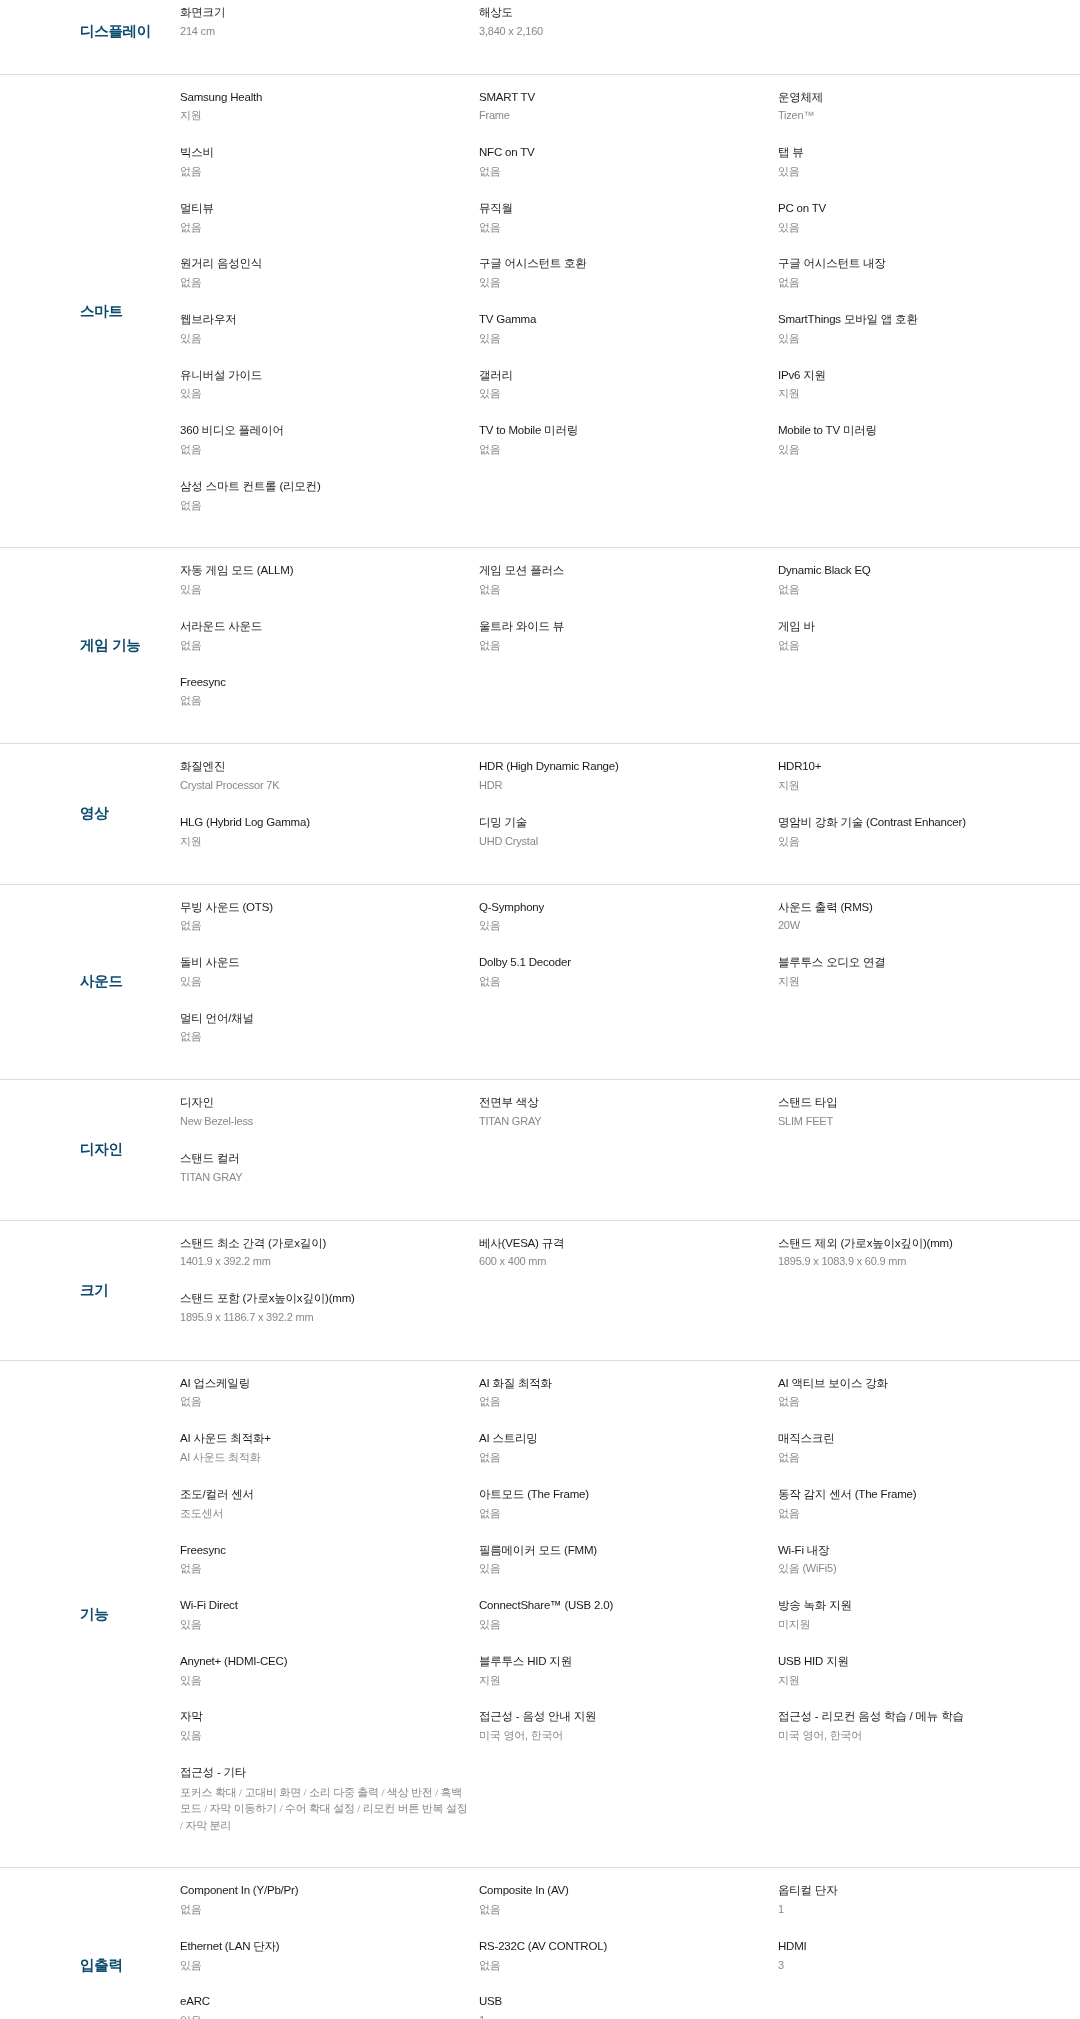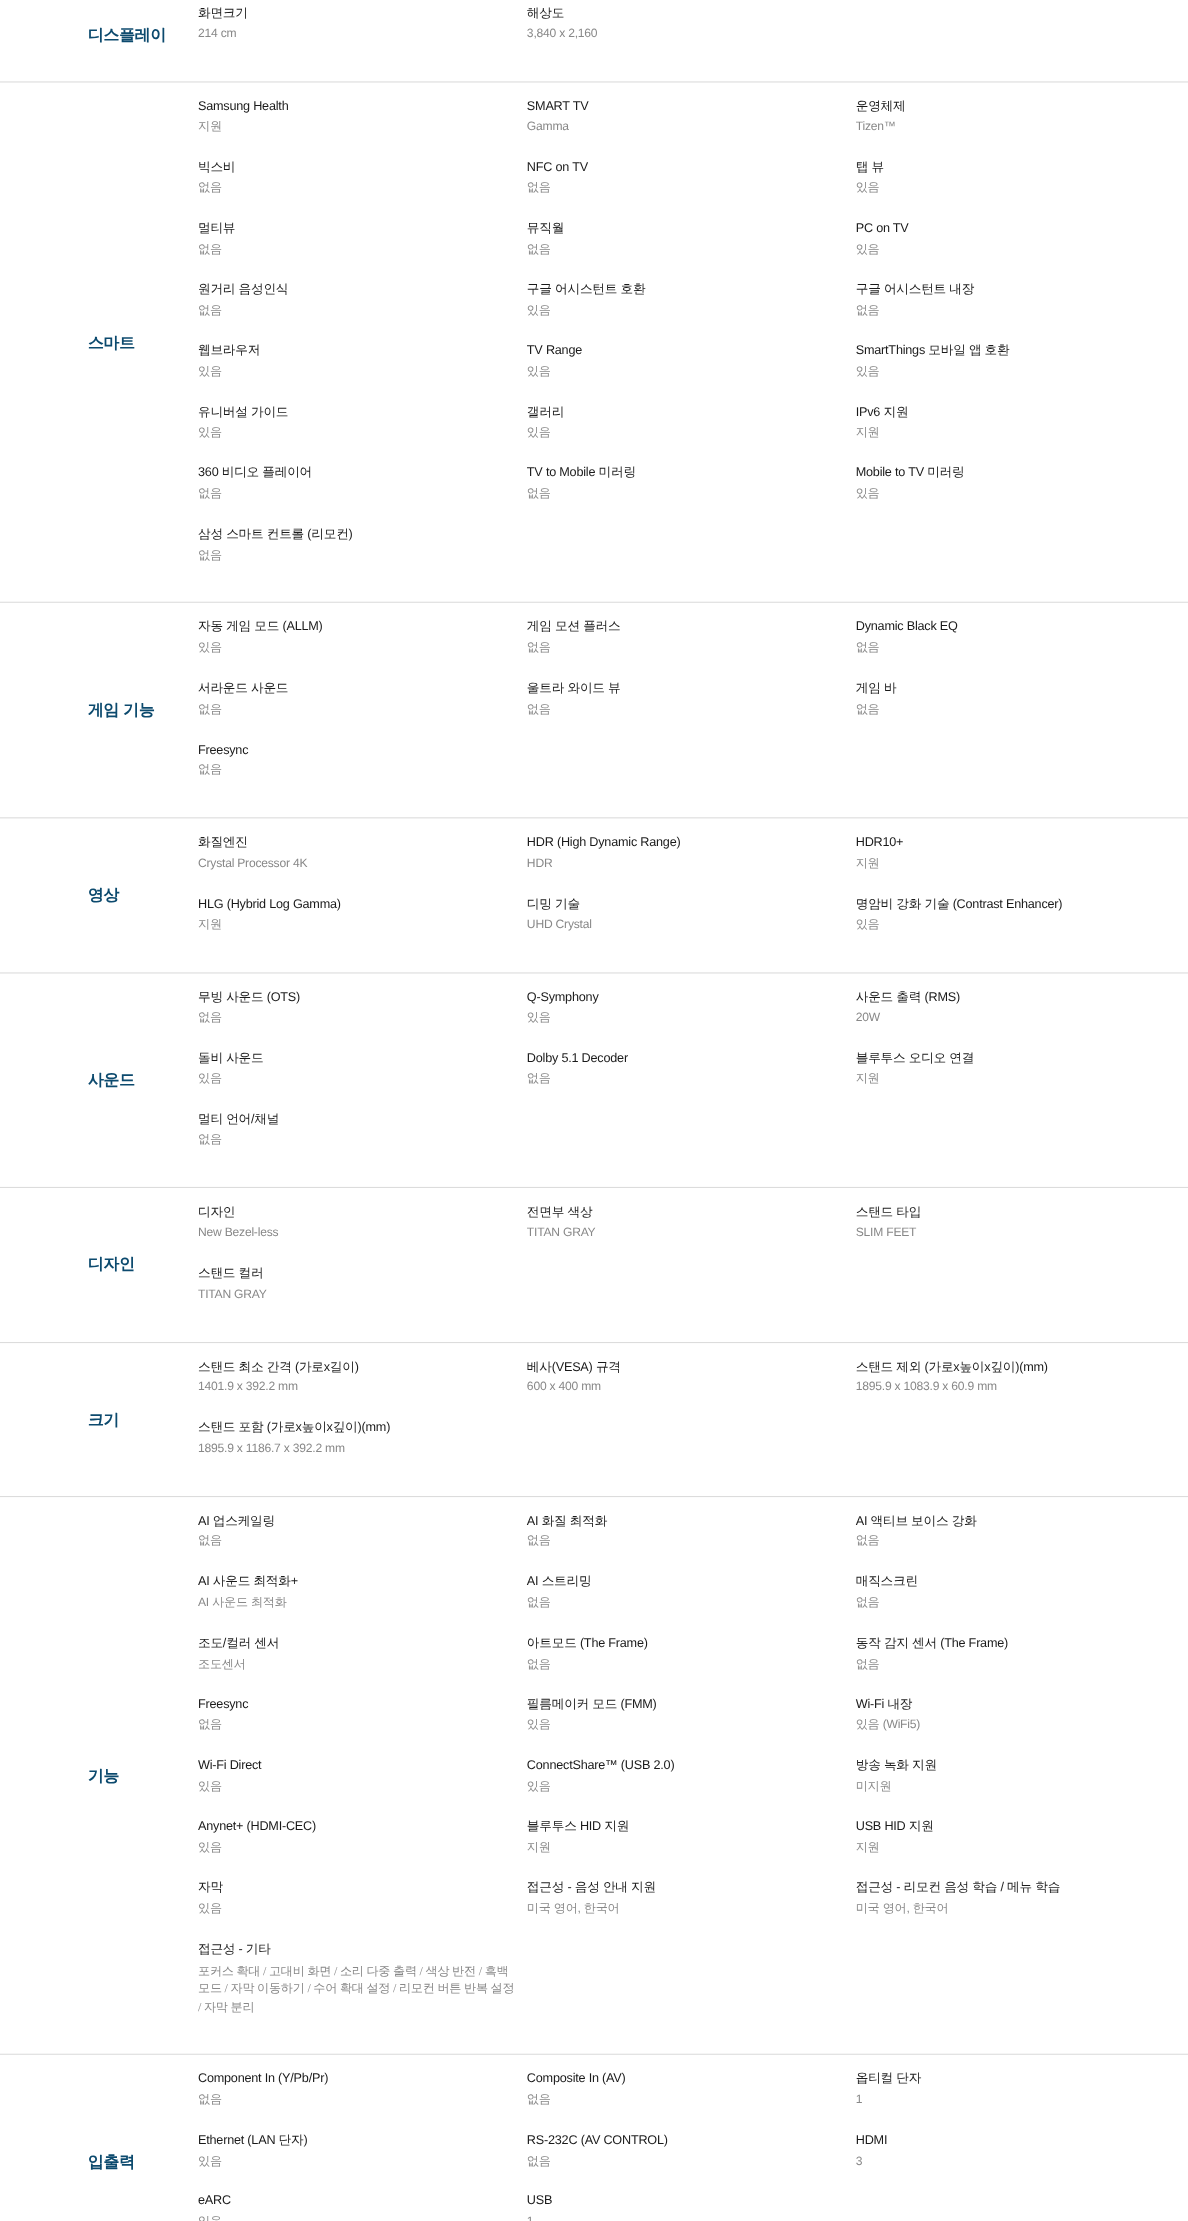--- a/index.html
+++ b/index.html
@@ -87,21 +87,21 @@
     </div>
     <div class="spec-section">
       <div class="section-title">스마트</div>
       <div class="section-body">
         <div class="spec-item">
           <div class="spec-label">Samsung Health</div>
           <div class="spec-value">지원</div>
         </div>
         <div class="spec-item">
           <div class="spec-label">SMART TV</div>
-          <div class="spec-value">Gamma</div>
+          <div class="spec-value">Frame</div>
         </div>
         <div class="spec-item">
           <div class="spec-label">운영체제</div>
           <div class="spec-value">Tizen™</div>
         </div>
         <div class="spec-item">
           <div class="spec-label">빅스비</div>
           <div class="spec-value">없음</div>
         </div>
         <div class="spec-item">
@@ -134,21 +134,21 @@
         </div>
         <div class="spec-item">
           <div class="spec-label">구글 어시스턴트 내장</div>
           <div class="spec-value">없음</div>
         </div>
         <div class="spec-item">
           <div class="spec-label">웹브라우저</div>
           <div class="spec-value">있음</div>
         </div>
         <div class="spec-item">
-          <div class="spec-label">TV Range</div>
+          <div class="spec-label">TV Gamma</div>
           <div class="spec-value">있음</div>
         </div>
         <div class="spec-item">
           <div class="spec-label">SmartThings 모바일 앱 호환</div>
           <div class="spec-value">있음</div>
         </div>
         <div class="spec-item">
           <div class="spec-label">유니버설 가이드</div>
           <div class="spec-value">있음</div>
         </div>
@@ -209,21 +209,21 @@
           <div class="spec-label">Freesync</div>
           <div class="spec-value">없음</div>
         </div>
       </div>
     </div>
     <div class="spec-section">
       <div class="section-title">영상</div>
       <div class="section-body">
         <div class="spec-item">
           <div class="spec-label">화질엔진</div>
-          <div class="spec-value">Crystal Processor 4K</div>
+          <div class="spec-value">Crystal Processor 7K</div>
         </div>
         <div class="spec-item">
           <div class="spec-label">HDR (High Dynamic Range)</div>
           <div class="spec-value">HDR</div>
         </div>
         <div class="spec-item">
           <div class="spec-label">HDR10+</div>
           <div class="spec-value">지원</div>
         </div>
         <div class="spec-item">

